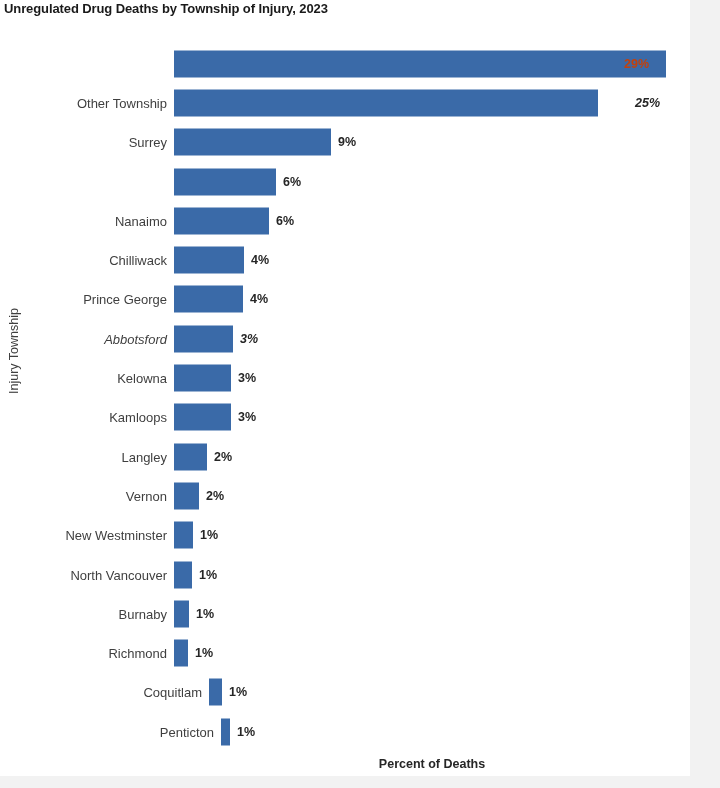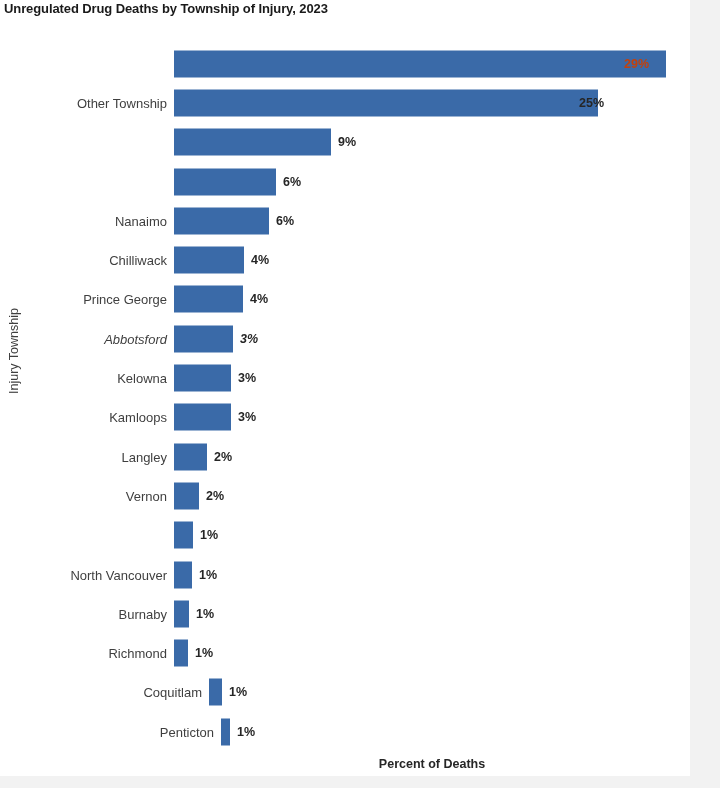--- a/index.html
+++ b/index.html
@@ -126,23 +126,24 @@
   <div id="y-axis-title">Injury Township</div>
 
   <div id="plot-area">
       <div class="bar-row" style="top: 0px;">
         <div class="bar" title="Vancouver 29%" style="width: 492px;"></div>
         <div class="val-label inside" style="left: 624px;">29%</div>
       </div>
       <div class="bar-row" style="top: 39.3px;">
         <div class="cat-label">Other Township</div>
         <div class="bar" title="Other Township 25%" style="width: 424px;"></div>
-        <div class="val-label" style="left: 579px;">25%</div>
+        <div class="val-label" style="left: 635px; font-style: italic;">25%</div>
       </div>
       <div class="bar-row" style="top: 78.6px;">
+        <div class="cat-label">Surrey</div>
         <div class="bar" title="Surrey 9%" style="width: 157px;"></div>
         <div class="val-label" style="left: 338px;">9%</div>
       </div>
       <div class="bar-row" style="top: 117.9px;">
         <div class="bar" title="Greater Victoria Area 6%" style="width: 102px;"></div>
         <div class="val-label" style="left: 283px;">6%</div>
       </div>
       <div class="bar-row" style="top: 157.2px;">
         <div class="cat-label">Nanaimo</div>
         <div class="bar" title="Nanaimo 6%" style="width: 95px;"></div>
@@ -177,20 +178,21 @@
         <div class="cat-label">Langley</div>
         <div class="bar" title="Langley 2%" style="width: 33px;"></div>
         <div class="val-label" style="left: 214px;">2%</div>
       </div>
       <div class="bar-row" style="top: 432.3px;">
         <div class="cat-label">Vernon</div>
         <div class="bar" title="Vernon 2%" style="width: 25px;"></div>
         <div class="val-label" style="left: 206px;">2%</div>
       </div>
       <div class="bar-row" style="top: 471.6px;">
+        <div class="cat-label">New Westminster</div>
         <div class="bar" title="New Westminster 1%" style="width: 19px;"></div>
         <div class="val-label" style="left: 200px;">1%</div>
       </div>
       <div class="bar-row" style="top: 510.9px;">
         <div class="cat-label">North Vancouver</div>
         <div class="bar" title="North Vancouver 1%" style="width: 18px;"></div>
         <div class="val-label" style="left: 199px;">1%</div>
       </div>
       <div class="bar-row" style="top: 550.2px;">
         <div class="cat-label">Burnaby</div>

